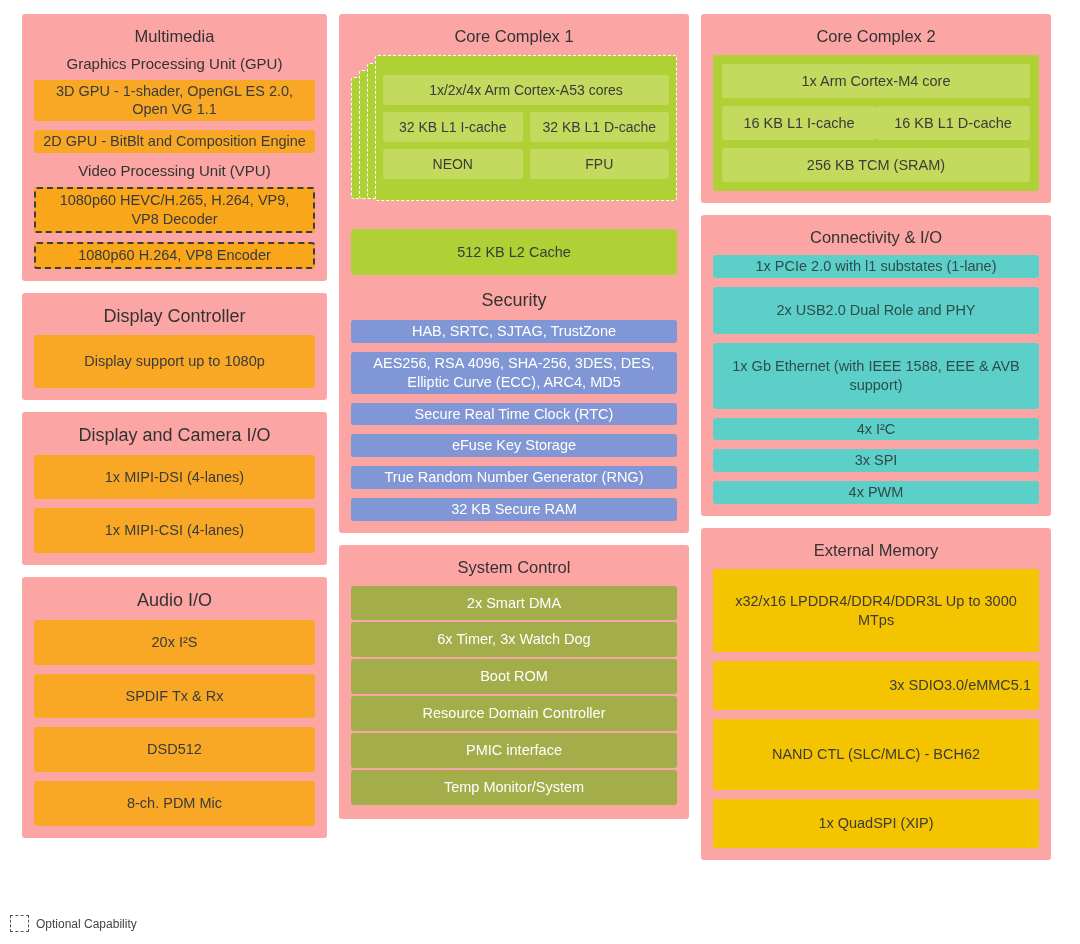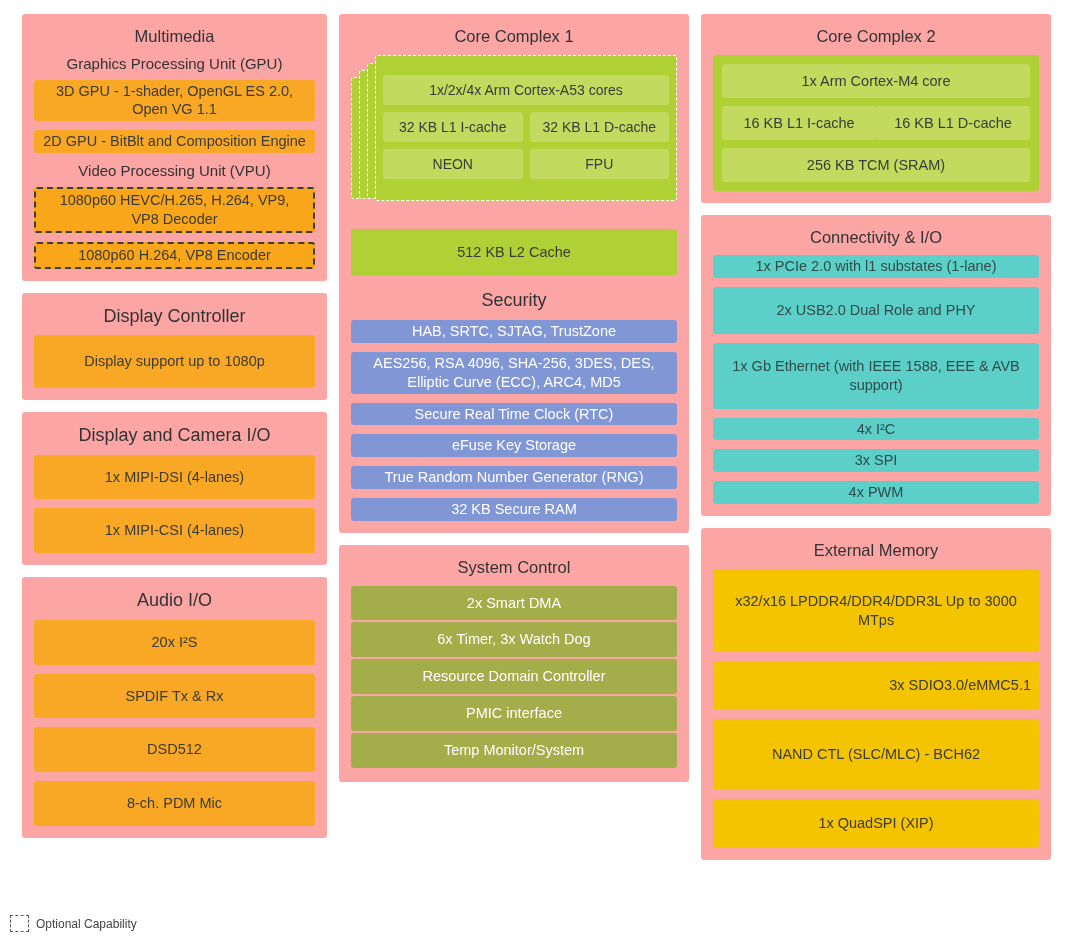--- a/index.html
+++ b/index.html
@@ -227,20 +227,21 @@
       <div class="box blue">Secure Real Time Clock (RTC)</div>
       <div class="box blue">eFuse Key Storage</div>
       <div class="box blue">True Random Number Generator (RNG)</div>
       <div class="box blue">32 KB Secure RAM</div>
     </div>
 
     <div class="panel sysctl">
       <div class="panel-title big">System Control</div>
       <div class="box olive">2x Smart DMA</div>
       <div class="box olive">6x Timer, 3x Watch Dog</div>
+      <div class="box olive">Boot ROM</div>
       <div class="box olive">Resource Domain Controller</div>
       <div class="box olive">PMIC interface</div>
       <div class="box olive">Temp Monitor/System</div>
     </div>
 
   </div>
 
   <div class="col col-right">
 
     <div class="panel">

